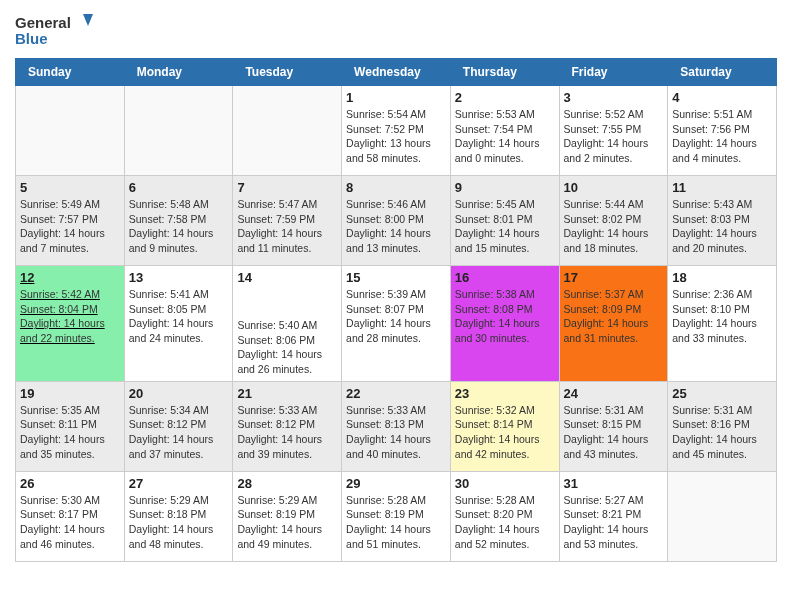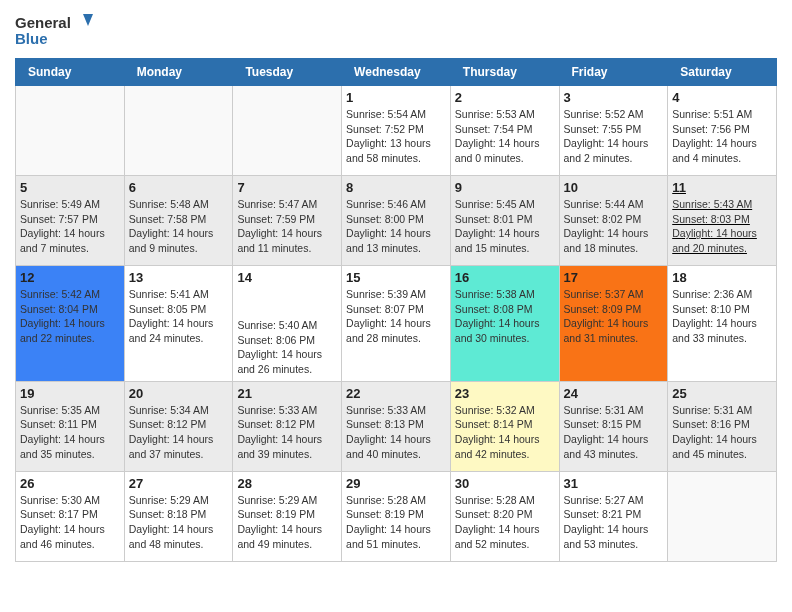--- a/index.html
+++ b/index.html
@@ -173,30 +173,30 @@
 Daylight: 14 hours
 and 15 minutes.</div>
         </td>
         <td style="background: rgb(235, 235, 235);">
           <div class="day-num">10</div>
           <div class="day-info" style="white-space: pre-line;">Sunrise: 5:44 AM
 Sunset: 8:02 PM
 Daylight: 14 hours
 and 18 minutes.</div>
         </td>
-        <td style="background: rgb(235, 235, 235); text-decoration: underline;">
+        <td style="background: rgb(235, 235, 235);">
           <div class="day-num">11</div>
           <div class="day-info" style="white-space: pre-line;">Sunrise: 5:43 AM
 Sunset: 8:03 PM
 Daylight: 14 hours
 and 20 minutes.</div>
         </td>
       </tr>
       <tr>
-        <td style="background: #3b82f6;">
+        <td style="background: #86efac; text-decoration: underline;">
           <div class="day-num">12</div>
           <div class="day-info" style="white-space: pre-line;">Sunrise: 5:42 AM
 Sunset: 8:04 PM
 Daylight: 14 hours
 and 22 minutes.</div>
         </td>
         <td style="background: rgb(255, 255, 255);">
           <div class="day-num">13</div>
           <div class="day-info" style="white-space: pre-line;">Sunrise: 5:41 AM
 Sunset: 8:05 PM
@@ -210,21 +210,21 @@
 Daylight: 14 hours
 and 26 minutes.</div>
         </td>
         <td style="background: rgb(255, 255, 255);">
           <div class="day-num">15</div>
           <div class="day-info" style="white-space: pre-line;">Sunrise: 5:39 AM
 Sunset: 8:07 PM
 Daylight: 14 hours
 and 28 minutes.</div>
         </td>
-        <td style="background: #5eead4;">
+        <td style="background: #d946ef;">
           <div class="day-num">16</div>
           <div class="day-info" style="white-space: pre-line;">Sunrise: 5:38 AM
 Sunset: 8:08 PM
 Daylight: 14 hours
 and 30 minutes.</div>
         </td>
         <td style="background: #f97316;">
           <div class="day-num">17</div>
           <div class="day-info" style="white-space: pre-line;">Sunrise: 5:37 AM
 Sunset: 8:09 PM

